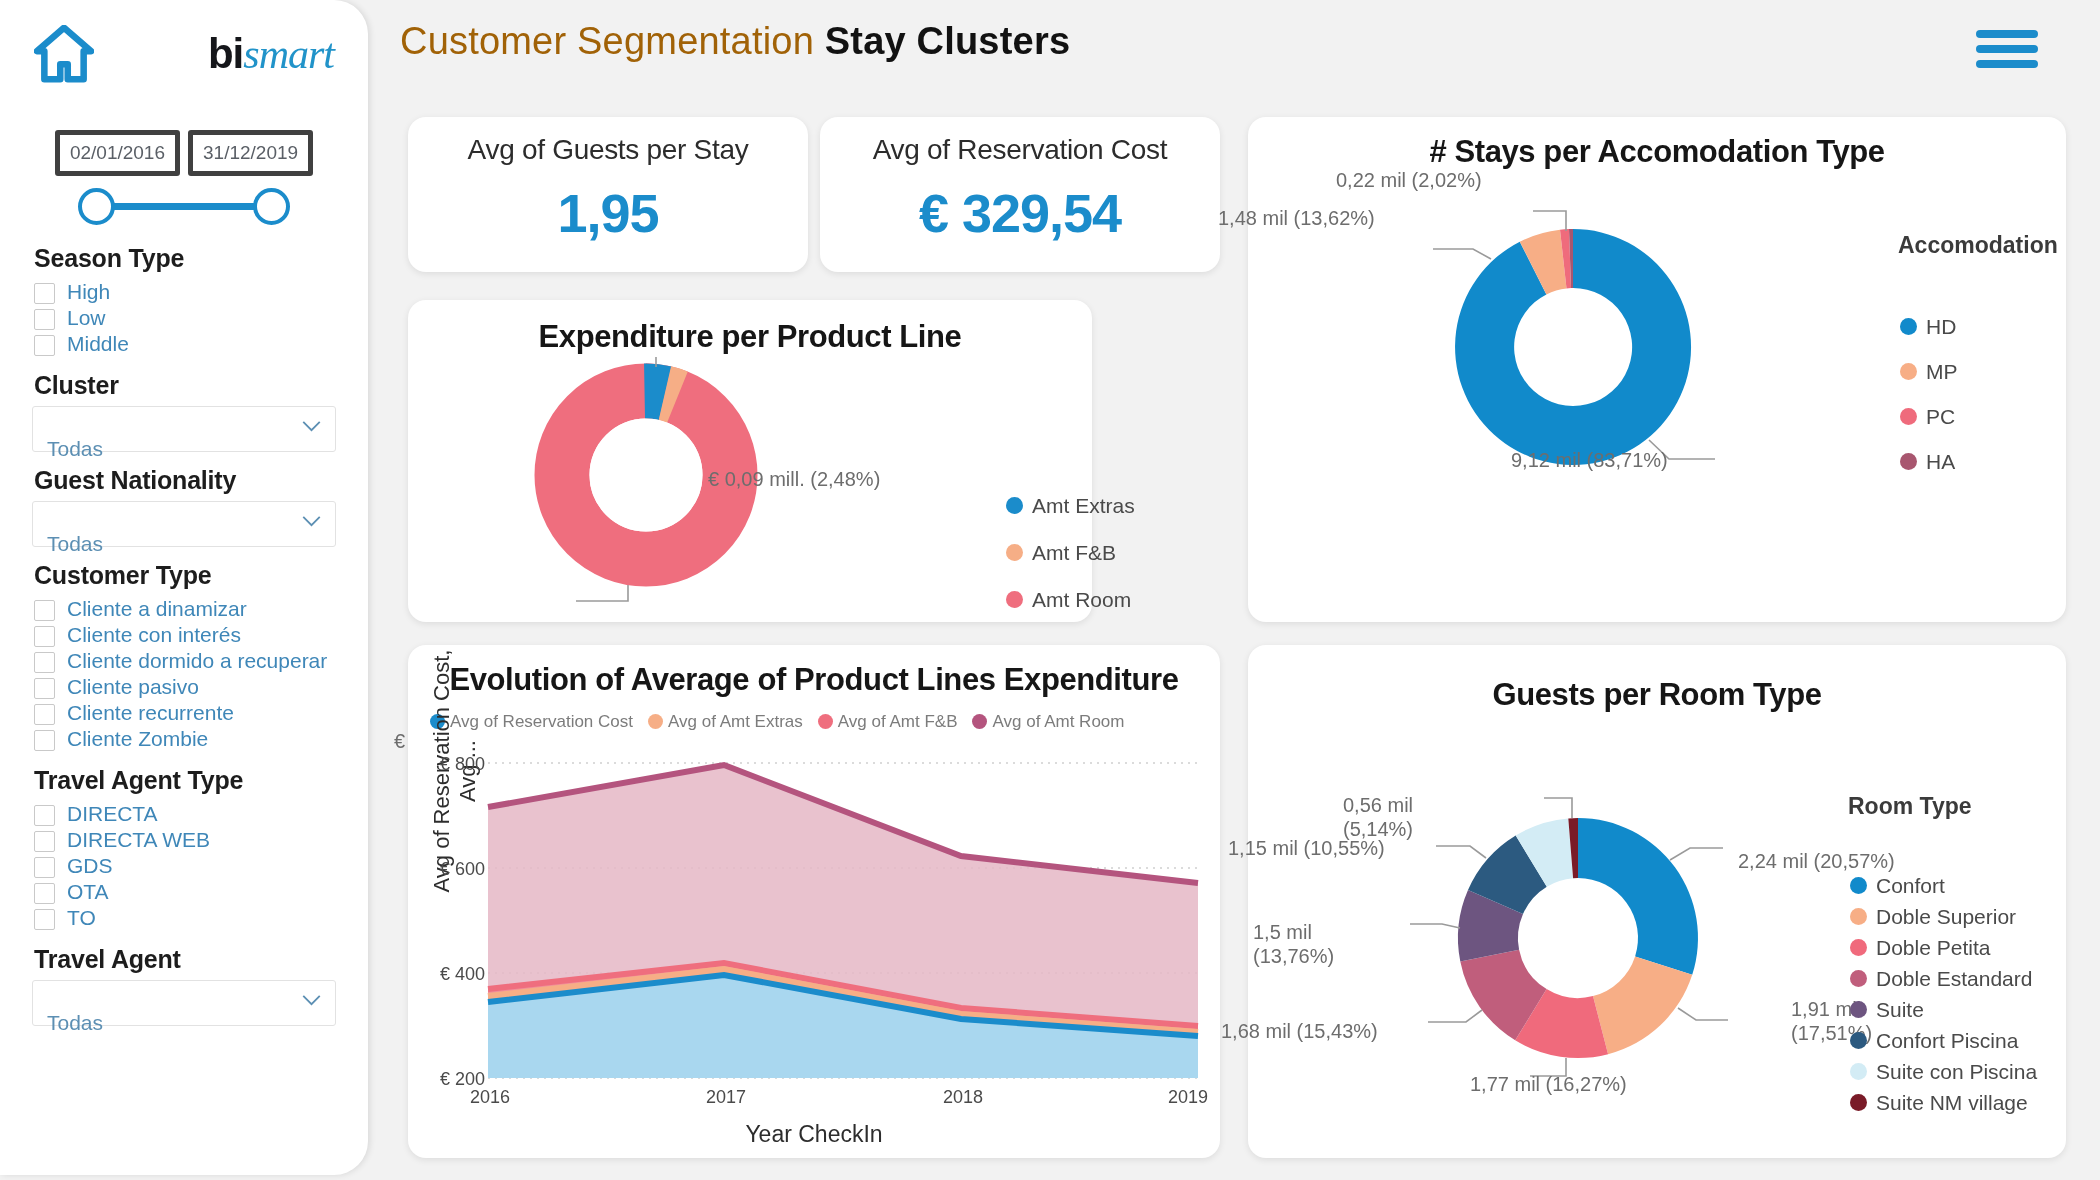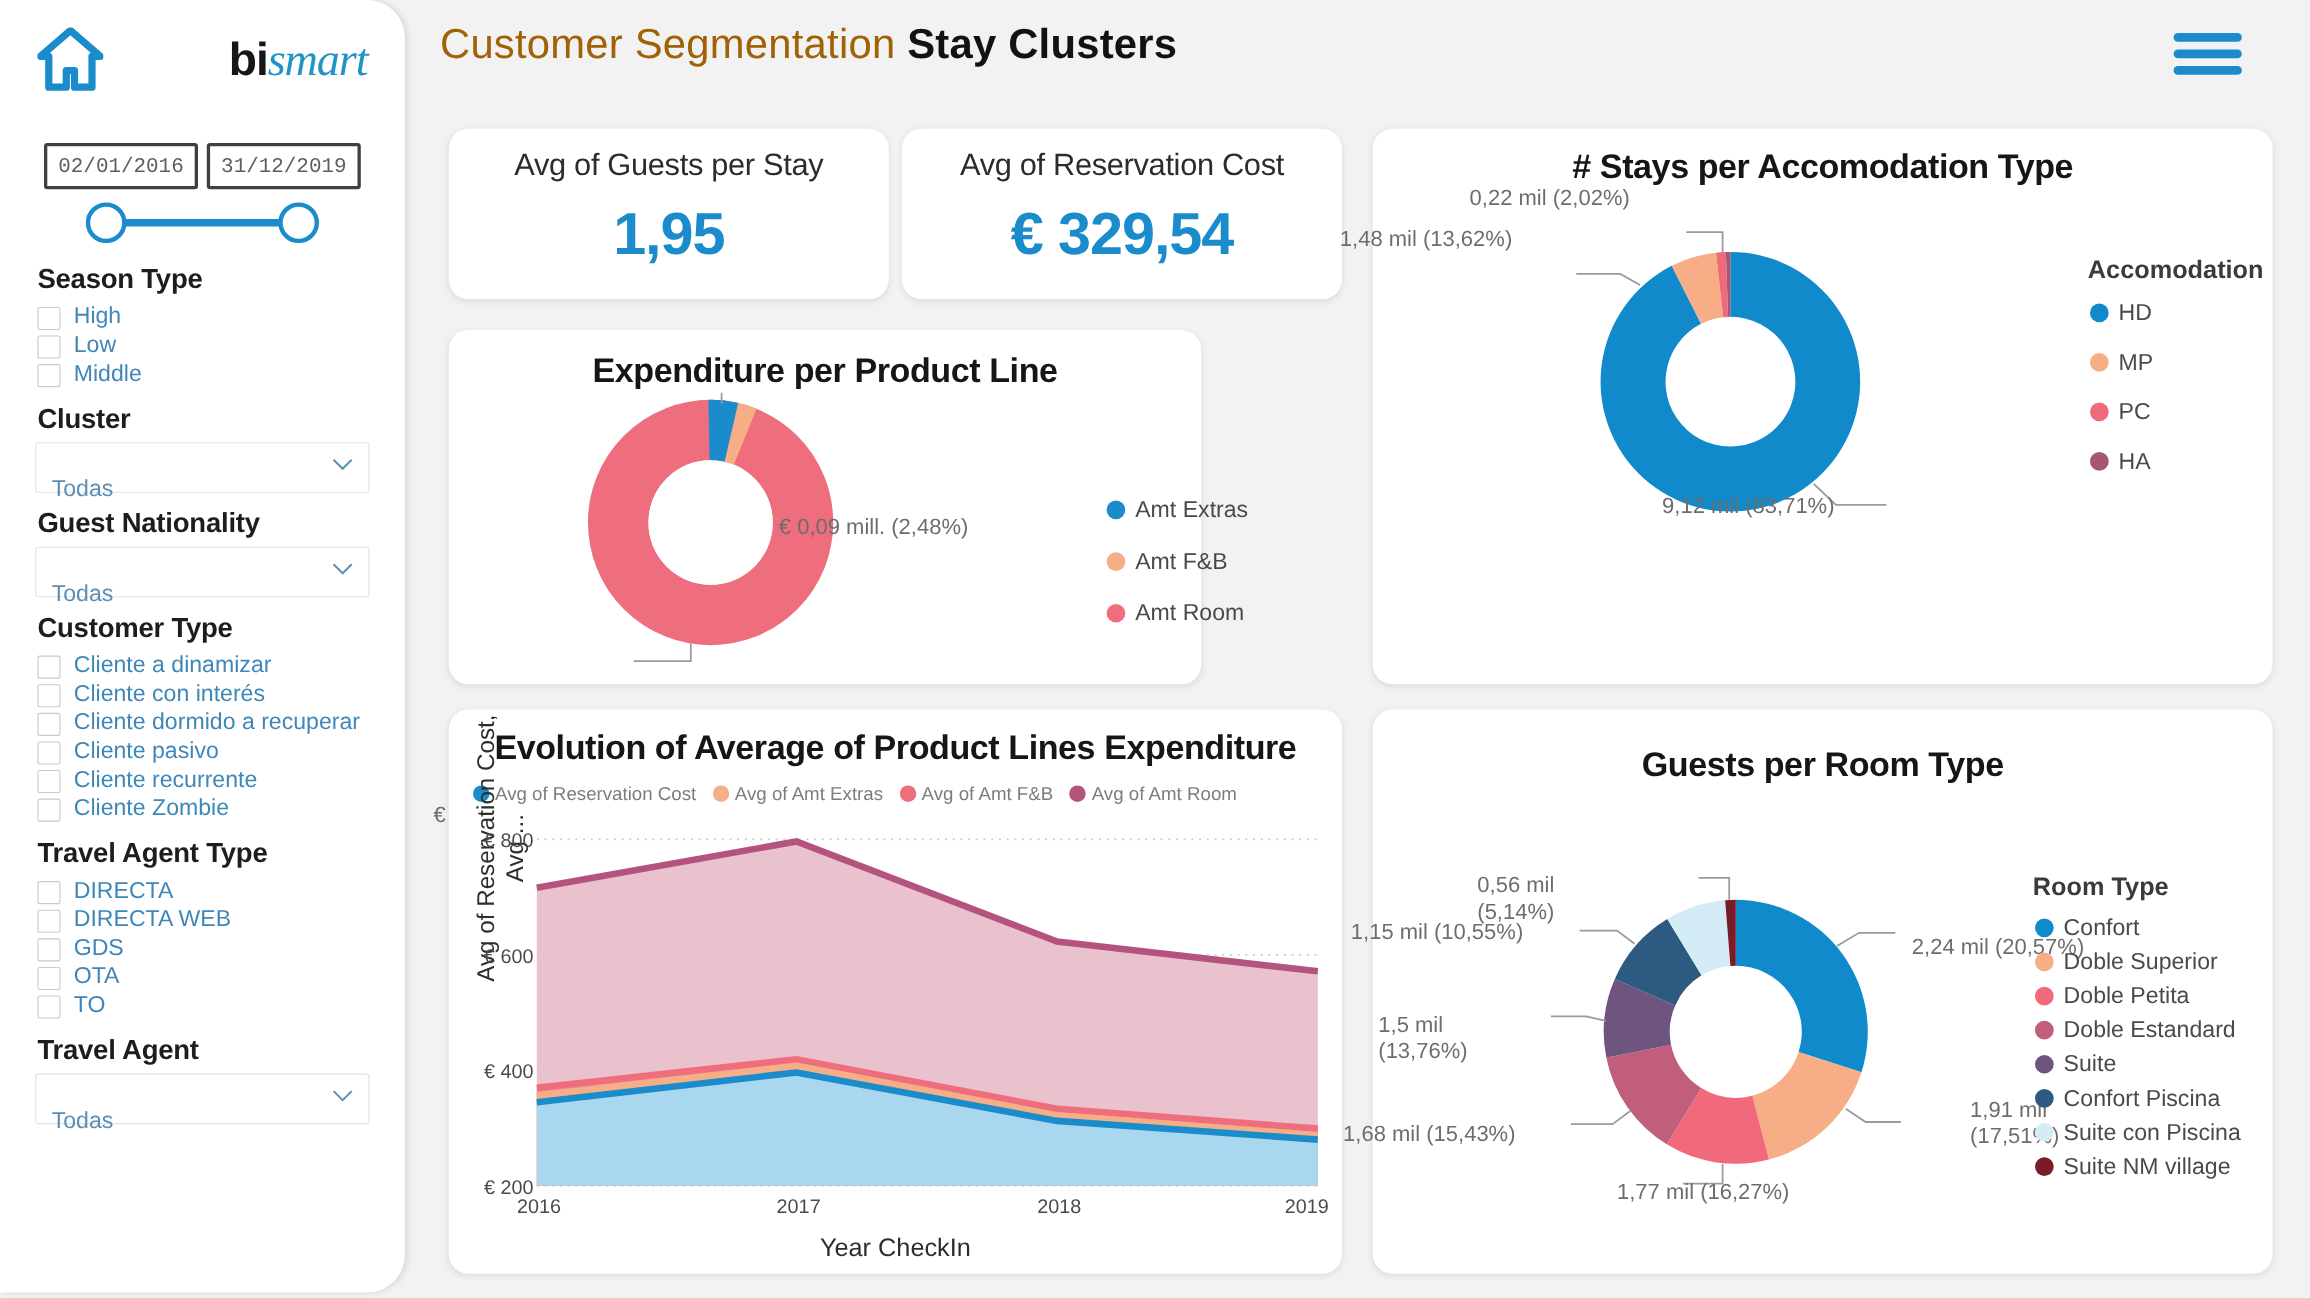--- a/index.html
+++ b/index.html
@@ -22,22 +22,22 @@
   }
   #brandrow{ height:108px; display:flex; align-items:center; justify-content:space-between; padding:0 4px;}
   .home-ico{ width:60px; height:58px; }
   .logo{ font-size:42px; font-weight:bold; letter-spacing:-1px; line-height:1;}
   .logo .bi{ color:#15161a; font-family:"Liberation Sans",sans-serif;}
   .logo .smart{ color:#2193c9; font-style:italic; font-family:"Liberation Serif",serif; font-weight:normal;}
 
   
   #daterow{ display:flex; gap:8px; justify-content:center; margin-top:22px;}
   .datebox{
-    border:3px solid #404040; background:#fff; border-radius:3px;
-    padding:7px 10px; font-size:19px; color:#5a5f66; min-width:124px; text-align:center;font-family:Liberation Mono, monospace;
+    border:5px solid #404040; background:#fff; border-radius:3px;
+    padding:7px 10px; font-size:19px; color:#5a5f66; min-width:124px; text-align:center;
   }
   #sliderwrap{ position:relative; height:48px; margin-top:6px; }
   #slider-track{ position:absolute; left:77px; right:77px; top:21px; height:7px; background:#1b8ccb; border-radius:4px;}
   .knob{
     position:absolute; top:6px; width:37px;height:37px;border-radius:50%;
     background:#fff;border:4px solid #1b8ccb;
   }
   #knob-l{ left:48px;} #knob-r{ right:48px;}
 
   .grp-title{ font-size:25px; font-weight:bold; color:#1d1d1d; margin:14px 0 6px 4px; letter-spacing:-.2px;}
@@ -81,21 +81,21 @@
   .card-title{
     text-align:center; font-weight:bold; color:#161616; letter-spacing:-.4px;
   }
   #t-exp{ font-size:31px; padding-top:19px;}
   #t-acc{ font-size:31px; padding-top:17px;}
   #t-evo{ font-size:31px; padding-top:17px;}
   #t-room{ font-size:31px; padding-top:32px;}
 
   .dlabel{ position:absolute; font-size:20px; color:#6d6d6d; white-space:nowrap; }
   .leg-title{ position:absolute; font-size:23px; font-weight:bold; color:#3b3b3b;}
-  .leg{ position:absolute; }
+  .leg{ position:absolute;margin-top:42px; }
   .leg-item{ display:flex; align-items:center; gap:9px; height:31px;}
   .leg-dot{ width:17px;height:17px;border-radius:50%; flex:none;}
   .leg-txt{ font-size:21px; color:#4a4a4a; white-space:nowrap;}
 
   .evo-leg{ position:absolute; left:22px; top:61px; display:flex; align-items:center; gap:5px;}
   .evo-leg .leg-item{ gap:5px; margin-right:10px;}
   .evo-leg .leg-txt{ font-size:17px; color:#7c7c7c;}
   .evo-leg .leg-dot{ width:15px;height:15px;}
 
   .axis-txt{ position:absolute; font-size:18px; color:#4a4a4a;}

